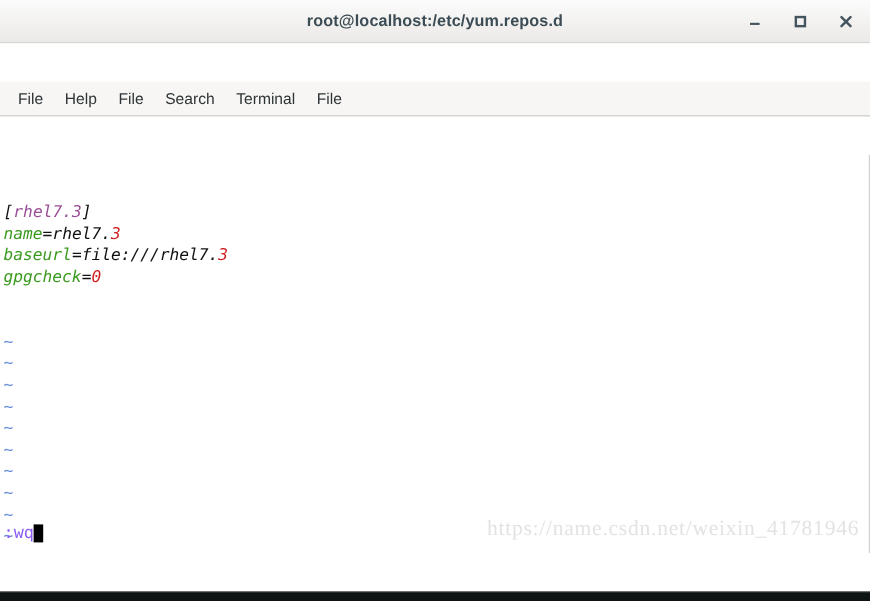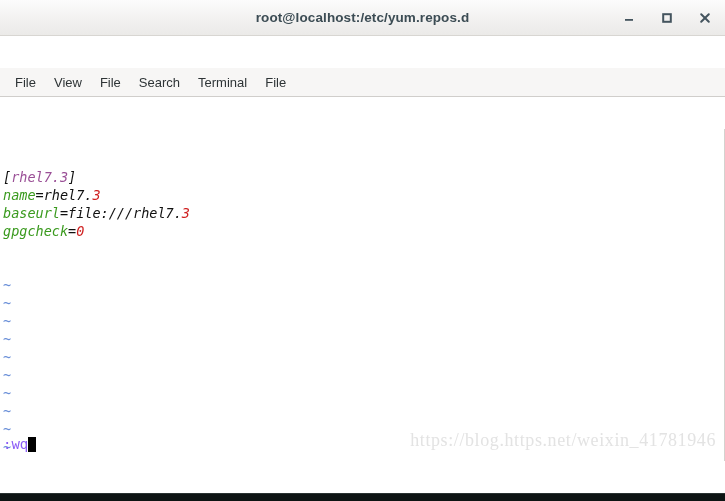--- a/index.html
+++ b/index.html
@@ -166,35 +166,35 @@
       <div class="win-btn">
         <svg width="12" height="12" viewBox="0 0 12 12">
           <path d="M2.2 2.2 L9.8 9.8 M9.8 2.2 L2.2 9.8" stroke="currentColor" stroke-width="2" stroke-linecap="round"></path>
         </svg>
       </div>
     </div>
   </div>
 
   <div class="menubar">
     <div class="menu-item">File</div>
-    <div class="menu-item">View</div>
+    <div class="menu-item">Help</div>
     <div class="menu-item">File</div>
     <div class="menu-item">Search</div>
     <div class="menu-item">Terminal</div>
     <div class="menu-item">File</div>
   </div>
 
   <div class="terminal">
     <div class="term-inner">
       <div id="buffer-lines"><div class="ln"><span class="c-plain">[</span><span class="c-section">rhel7.3</span><span class="c-plain">]</span></div><div class="ln"><span class="c-key">name</span><span class="c-plain">=rhel7.</span><span class="c-num">3</span></div><div class="ln"><span class="c-key">baseurl</span><span class="c-plain">=file:///rhel7.</span><span class="c-num">3</span></div><div class="ln"><span class="c-key">gpgcheck</span><span class="c-plain">=</span><span class="c-num">0</span></div></div>
       <div id="tilde-lines"><div class="ln c-tilde">~</div><div class="ln c-tilde">~</div><div class="ln c-tilde">~</div><div class="ln c-tilde">~</div><div class="ln c-tilde">~</div><div class="ln c-tilde">~</div><div class="ln c-tilde">~</div><div class="ln c-tilde">~</div><div class="ln c-tilde">~</div><div class="ln c-tilde">~</div><div class="ln c-tilde">~</div><div class="ln c-tilde">~</div><div class="ln c-tilde">~</div><div class="ln c-tilde">~</div><div class="ln c-tilde">~</div><div class="ln c-tilde">~</div></div>
     </div>
 
     <div class="statusline">
       <span>:wq</span><span class="cursor-block"></span>
     </div>
 
-    <div class="watermark">https://blog.https.net/weixin_41781946</div>
+    <div class="watermark">https://name.csdn.net/weixin_41781946</div>
   </div>
 
   <div class="bottom-strip"></div>
 
 </div>
 
 </body></html>

